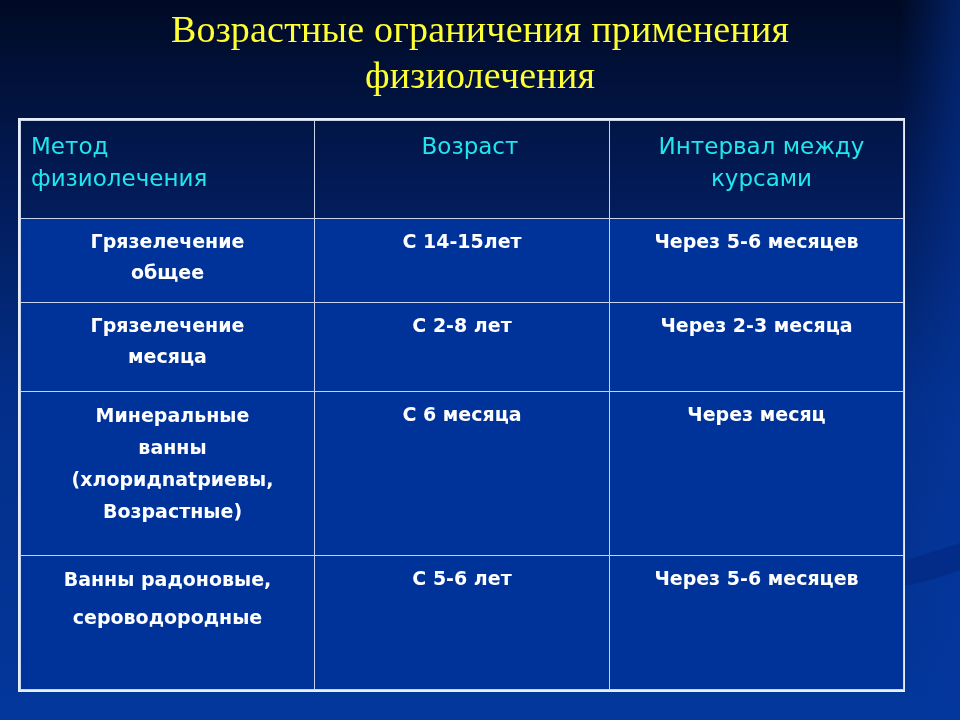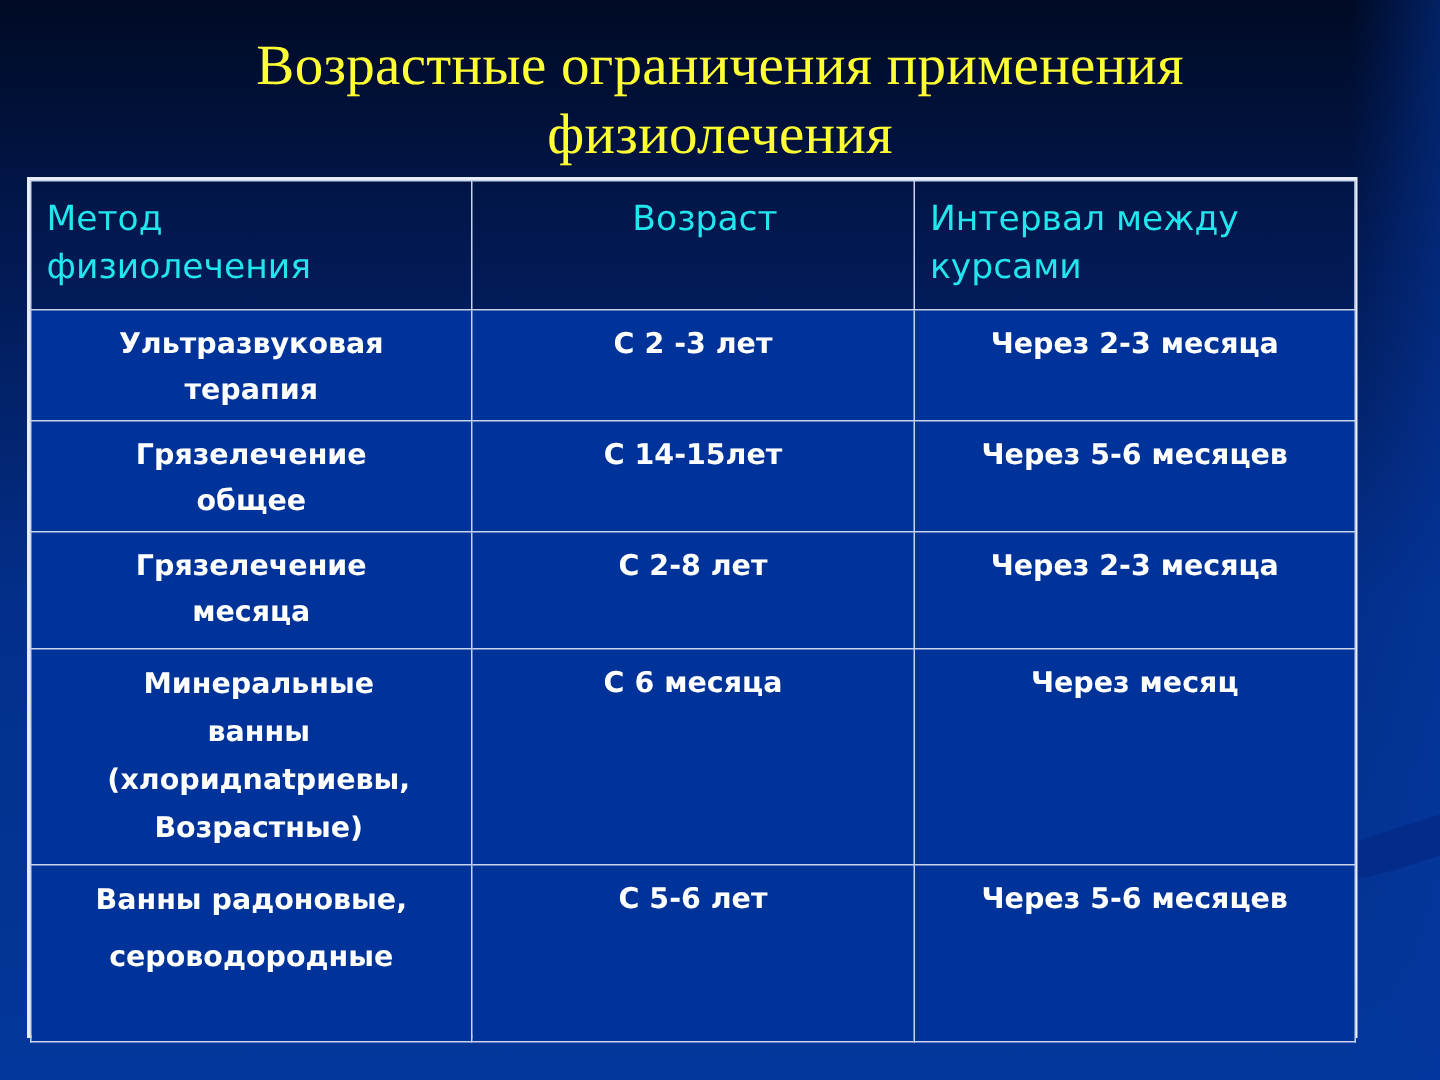--- a/index.html
+++ b/index.html
@@ -29,21 +29,21 @@
       width: 110px;
       height: 26px;
       background: #032a86;
       transform: rotate(-18deg);
       border-radius: 40% 0 0 60%;
       opacity: 0.85;
     }
     .title {
       position: absolute;
       left: 0;
-      top: 21px;
+      top: 6px;
       width: 960px;
       text-align: center;
       color: #ffff33;
       font-family: "Liberation Serif", serif;
       font-size: 38px;
       line-height: 46px;
       letter-spacing: 0.2px;
     }
     .title span { display: block; }
 
@@ -76,21 +76,21 @@
       background: transparent;
       color: #22e6ee;
       font-weight: normal;
       font-family: "DejaVu Sans", sans-serif;
       font-size: 23px;
       line-height: 32px;
       padding-top: 9px;
     }
     th.h-left { text-align: left; padding-left: 10px; }
     th.h-center { text-align: center; padding-left: 16px; }
-    th.h-right { text-align: left; padding-left: 10px; }
+    th.h-right { text-align: center; padding-left: 10px; }
 
     tr.body td {
       background: #003399;
       color: #ffffff;
       font-weight: bold;
       font-family: "DejaVu Sans", sans-serif;
       font-size: 19px;
       line-height: 31px;
       padding-top: 7px;
       text-align: center;
@@ -132,28 +132,20 @@
       </th>
       <th class="h-center">
         <span class="line">Возраст</span>
       </th>
       <th class="h-right">
         <span class="line">Интервал между</span>
         <span class="line">курсами</span>
       </th>
     </tr>
 
-    <tr class="body r1">
-      <td>
-        <span class="line">Ультразвуковая</span>
-        <span class="line">терапия</span>
-      </td>
-      <td>С 2 -3 лет</td>
-      <td>Через 2-3 месяца</td>
-    </tr>
 
     <tr class="body r2">
       <td>
         <span class="line">Грязелечение</span>
         <span class="line">общее</span>
       </td>
       <td>С 14-15лет</td>
       <td>Через 5-6 месяцев</td>
     </tr>
 

